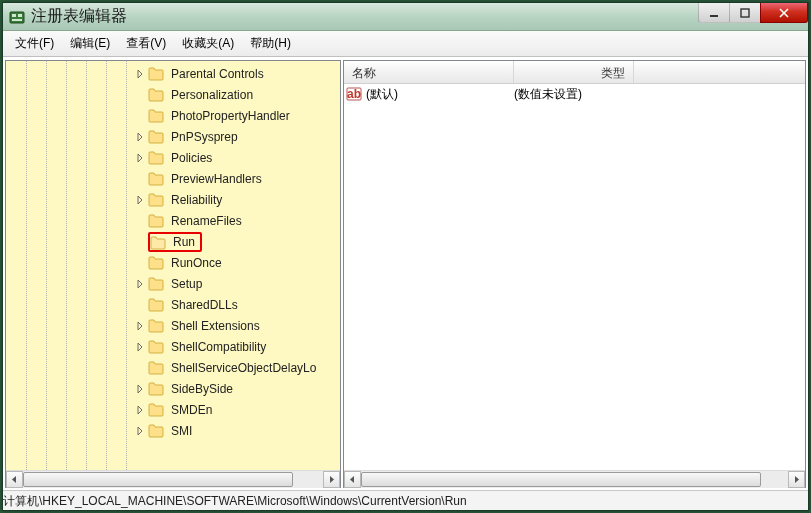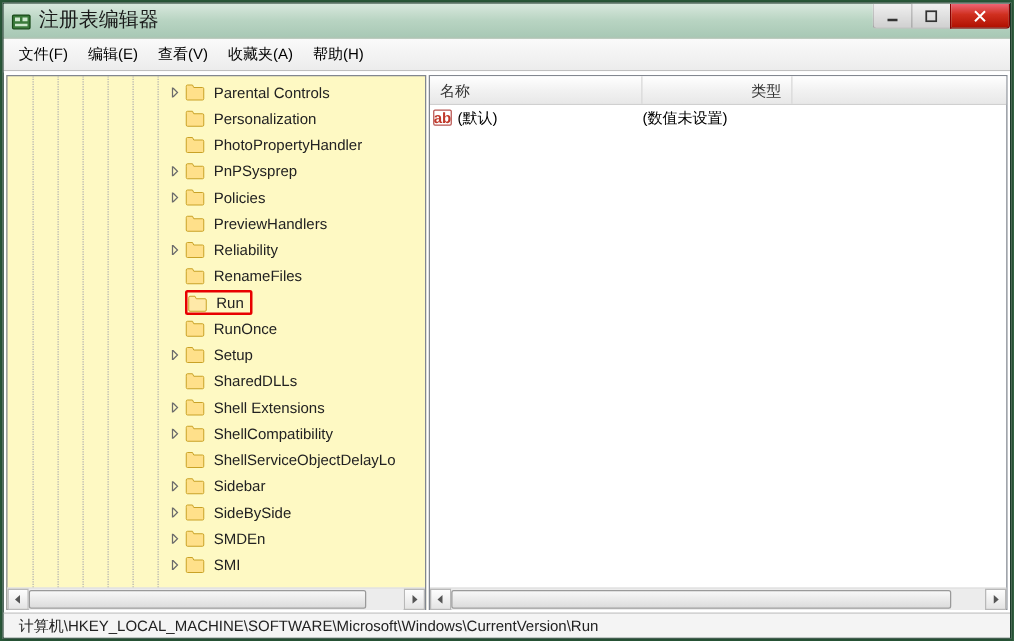--- a/index.html
+++ b/index.html
@@ -33,21 +33,21 @@
 .hscroll { height: 17px; background: #f0f0f0; border-top: 1px solid #dcdcdc; display: flex; align-items: center; }
 .hscroll .sbtn { width: 17px; height: 17px; background: linear-gradient(#fdfdfd,#e4e4e4); border: 1px solid #b8b8b8; display: flex; align-items: center; justify-content: center; color: #555; }
 .hscroll .track { flex: 1; height: 17px; background: #ececec; position: relative; }
 .hscroll .thumb { position: absolute; top: 1px; height: 15px; background: linear-gradient(#f8f8f8,#dcdcdc); border: 1px solid #9a9a9a; border-radius: 2px; }
 .columns { height: 23px; background: linear-gradient(to bottom,#ffffff,#f2f2f2 50%,#e8e8e8); border-bottom: 1px solid #d0d0d0; display: flex; }
 .col { border-right: 1px solid #d8d8d8; padding: 4px 8px; color: #333; }
 .list-body { flex: 1; overflow: hidden; }
 .list-row { display: flex; height: 20px; align-items: center; }
 .list-row .val-icon { width: 16px; height: 16px; margin: 0 4px 0 2px; }
 .list-row .cell { padding: 0 8px 0 0; overflow: hidden; text-overflow: ellipsis; }
-.statusbar { height: 20px; border-top: 1px solid #c8c8c8; background: #f4f4f4; padding: 2px 12px; color: #222; }
+.statusbar { height: 20px; border-top: 1px solid #c8c8c8; background: #f4f4f4; padding: 2px 0; color: #222; }
 </style>
 </head>
 <body>
 
 <div class="window">
 
   <div class="titlebar">
     <span class="app-icon">
       <svg viewBox="0 0 16 16" width="16" height="16">
         <rect x="1" y="3" width="14" height="11" rx="1" fill="#3a7a3a" stroke="#1a4a1a"></rect>
@@ -234,31 +234,20 @@
             </div>
             <div class="tree-row">
               <span class="expander">
                 <svg width="8" height="8" viewBox="0 0 8 8">
                   <path d="M2 0 L6 4 L2 8 Z" fill="none" stroke="#6b6b6b" stroke-width="1"></path>
                 </svg>
               </span>
               <span class="folder-icon"><svg viewBox="0 0 16 14" width="16" height="14">
                   <path d="M1 3 L1 12 Q1 13 2 13 L14 13 Q15 13 15 12 L15 4 Q15 3 14 3 L7 3 L6 1 L2 1 Q1 1 1 2 Z" fill="#ffe08a" stroke="#c9a227" stroke-width="0.8"></path>
                 </svg></span>
-              <span class="node-label">Sidebar</span>
-            </div>
-            <div class="tree-row">
-              <span class="expander">
-                <svg width="8" height="8" viewBox="0 0 8 8">
-                  <path d="M2 0 L6 4 L2 8 Z" fill="none" stroke="#6b6b6b" stroke-width="1"></path>
-                </svg>
-              </span>
-              <span class="folder-icon"><svg viewBox="0 0 16 14" width="16" height="14">
-                  <path d="M1 3 L1 12 Q1 13 2 13 L14 13 Q15 13 15 12 L15 4 Q15 3 14 3 L7 3 L6 1 L2 1 Q1 1 1 2 Z" fill="#ffe08a" stroke="#c9a227" stroke-width="0.8"></path>
-                </svg></span>
               <span class="node-label">SideBySide</span>
             </div>
             <div class="tree-row">
               <span class="expander">
                 <svg width="8" height="8" viewBox="0 0 8 8">
                   <path d="M2 0 L6 4 L2 8 Z" fill="none" stroke="#6b6b6b" stroke-width="1"></path>
                 </svg>
               </span>
               <span class="folder-icon"><svg viewBox="0 0 16 14" width="16" height="14">
                   <path d="M1 3 L1 12 Q1 13 2 13 L14 13 Q15 13 15 12 L15 4 Q15 3 14 3 L7 3 L6 1 L2 1 Q1 1 1 2 Z" fill="#ffe08a" stroke="#c9a227" stroke-width="0.8"></path>

